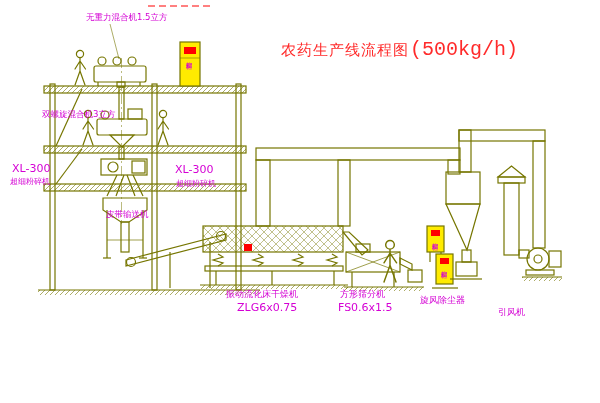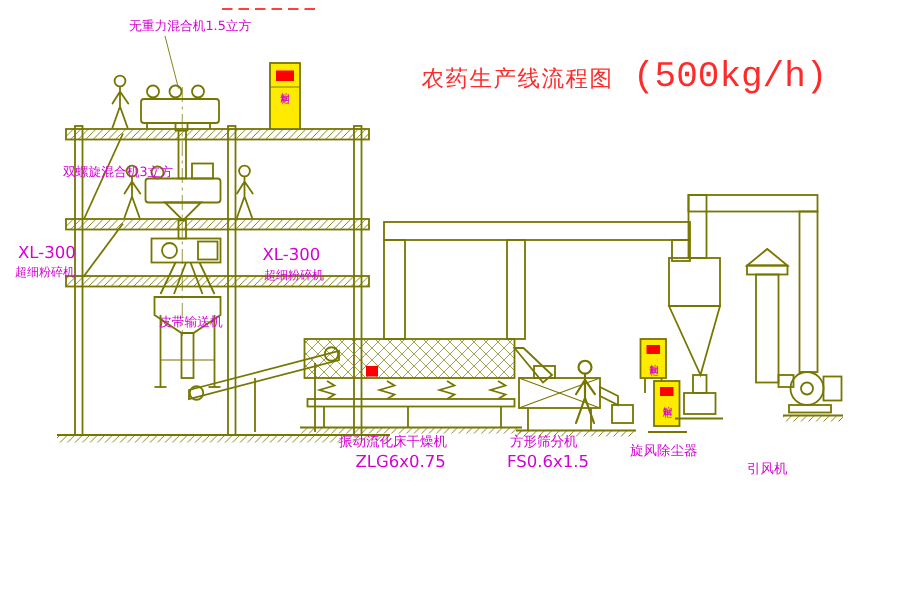--- a/index.html
+++ b/index.html
@@ -2,21 +2,21 @@
 <html><head>
 <meta charset="utf-8">
 <style>
   html,body{margin:0;padding:0;background:#ffffff;}
   body{width:600px;height:403px;overflow:hidden;font-family:"DejaVu Sans",sans-serif;}
   .canvas{position:relative;width:486px;height:403px;background:#ffffff;}
   .canvas svg{position:absolute;left:0;top:0;}
   svg text{font-family:"DejaVu Sans",sans-serif;fill:#d400d4;}
   .title{position:absolute;left:281px;top:38px;color:#ff2a2a;display:flex;align-items:baseline;white-space:nowrap;font-family:Liberation Mono, monospace;}
   .title .main{font-size:15px;letter-spacing:1px;}
-  .title .cap{font-size:24px;margin-left:13px;}
+  .title .cap{font-size:20px;margin-left:1px;}
   .vlabel{position:absolute;writing-mode:vertical-rl;text-orientation:upright;
           font-size:6px;line-height:6px;color:#d400d4;letter-spacing:1px;}
 </style>
 </head>
 <body>
 
 <div class="canvas">
 
 <svg width="600" height="403" viewBox="0 0 600 403">
   <defs>

